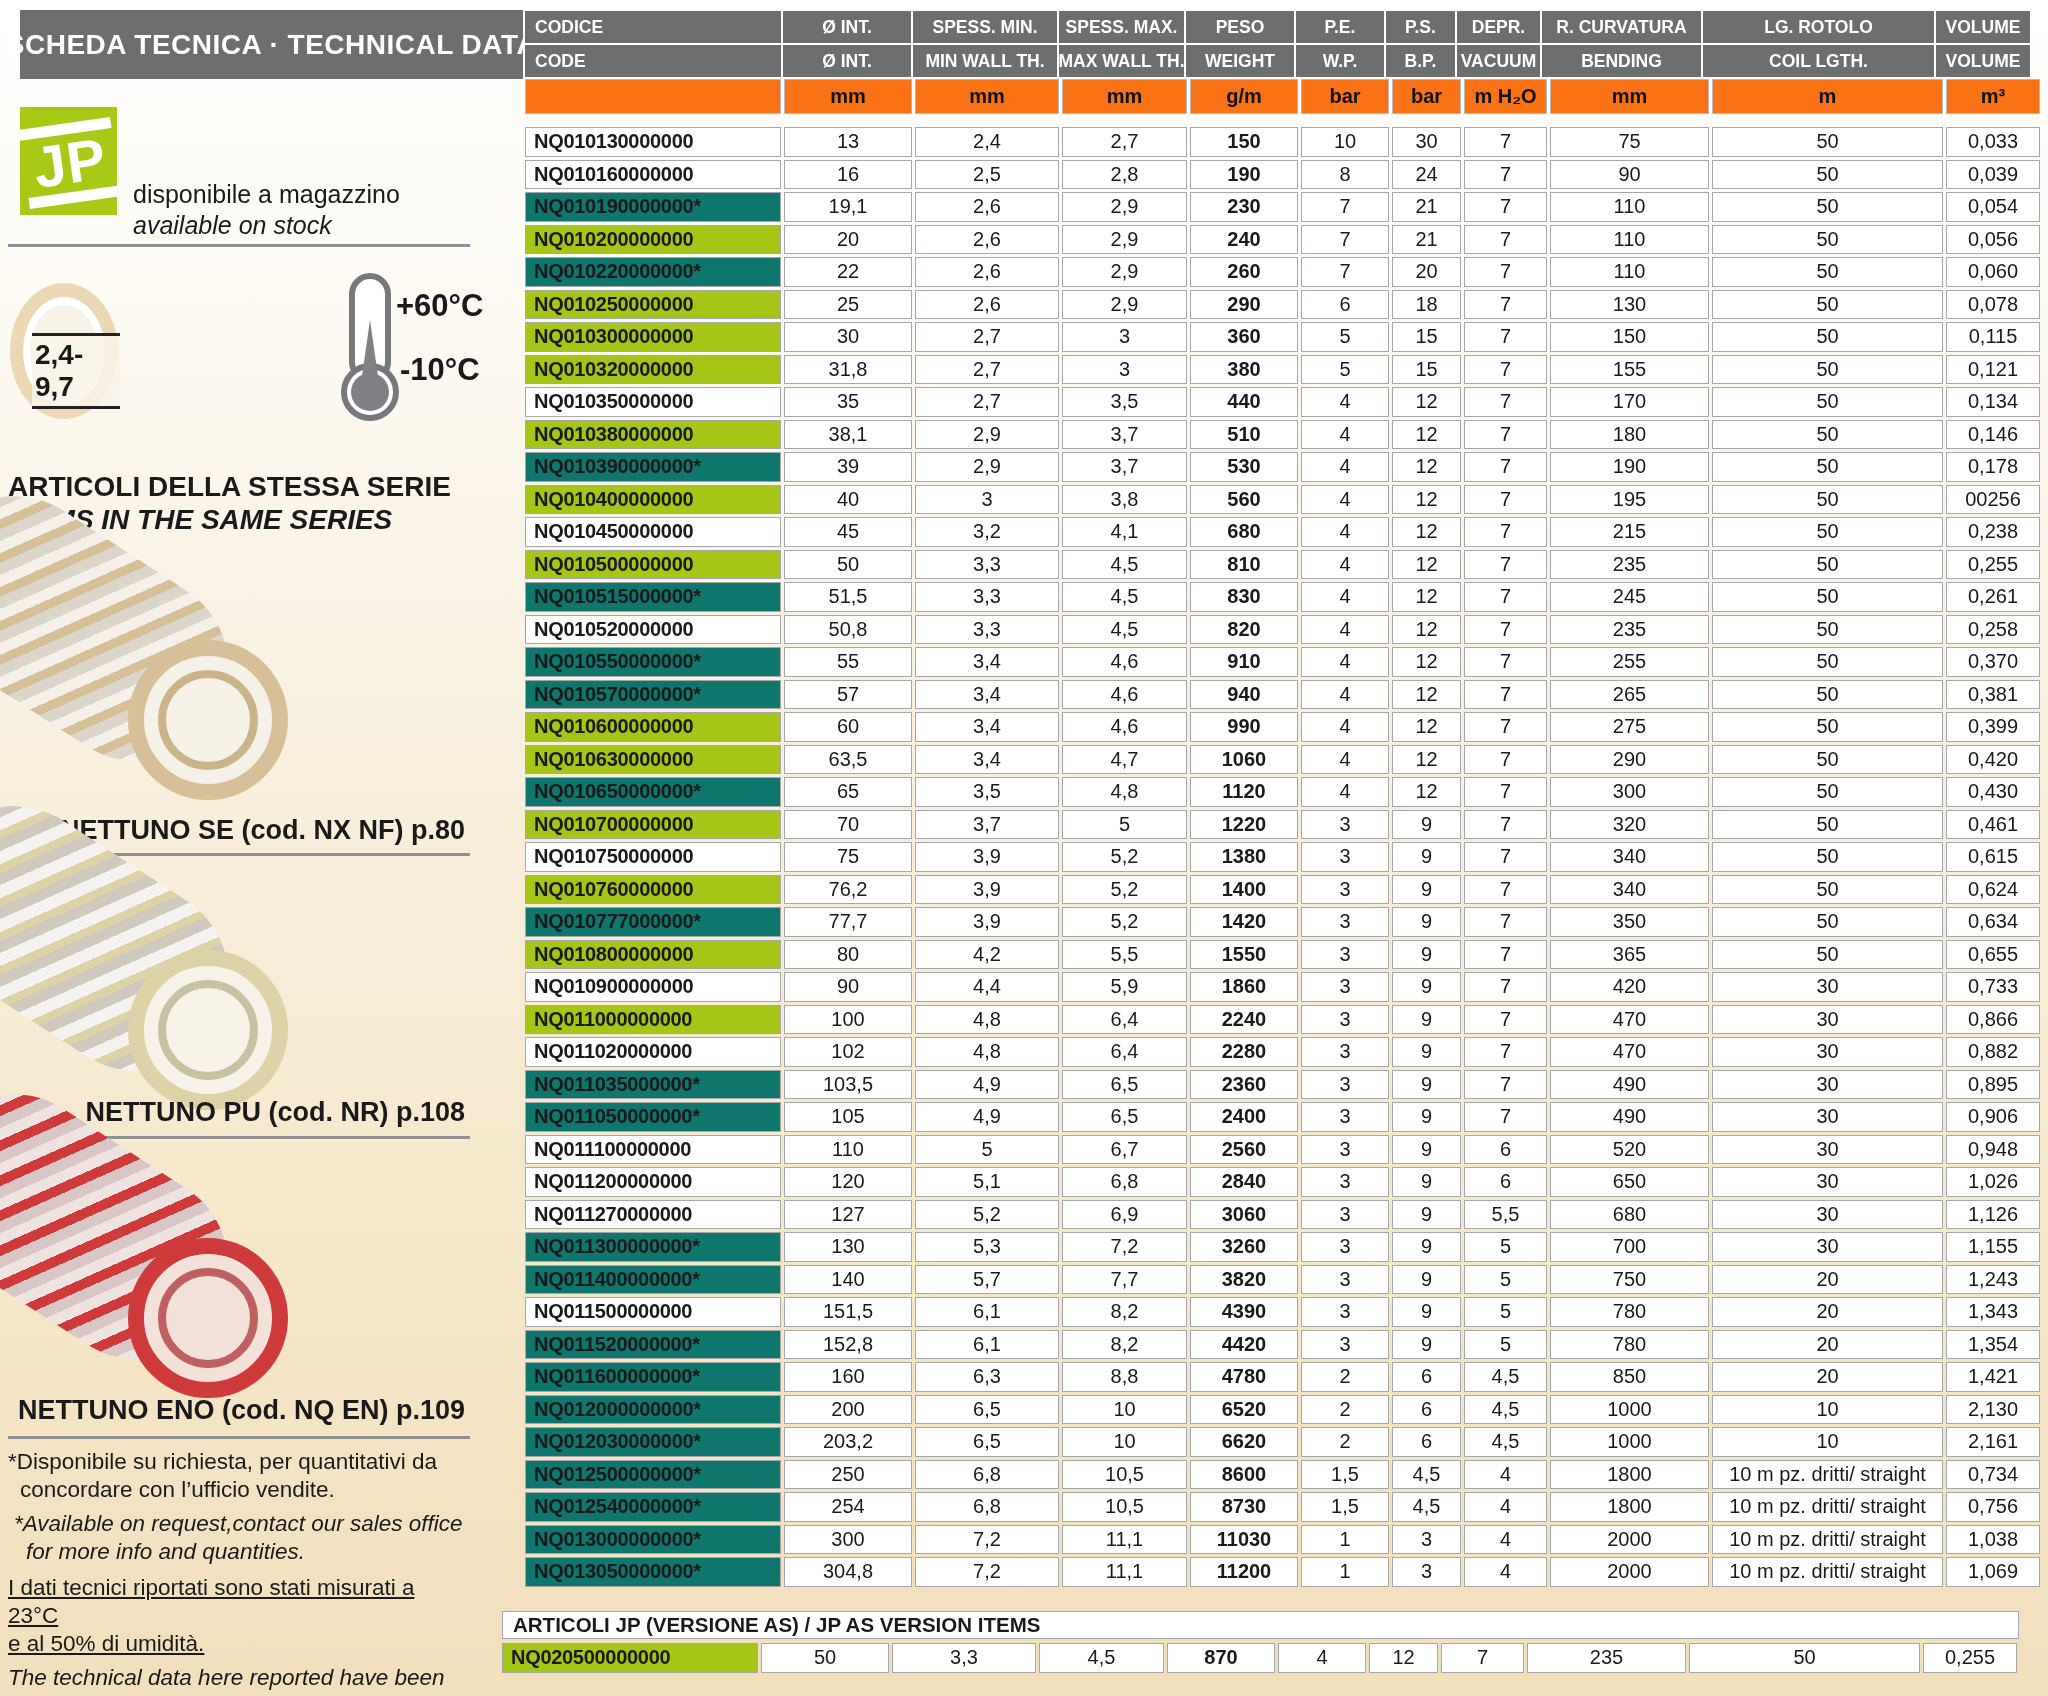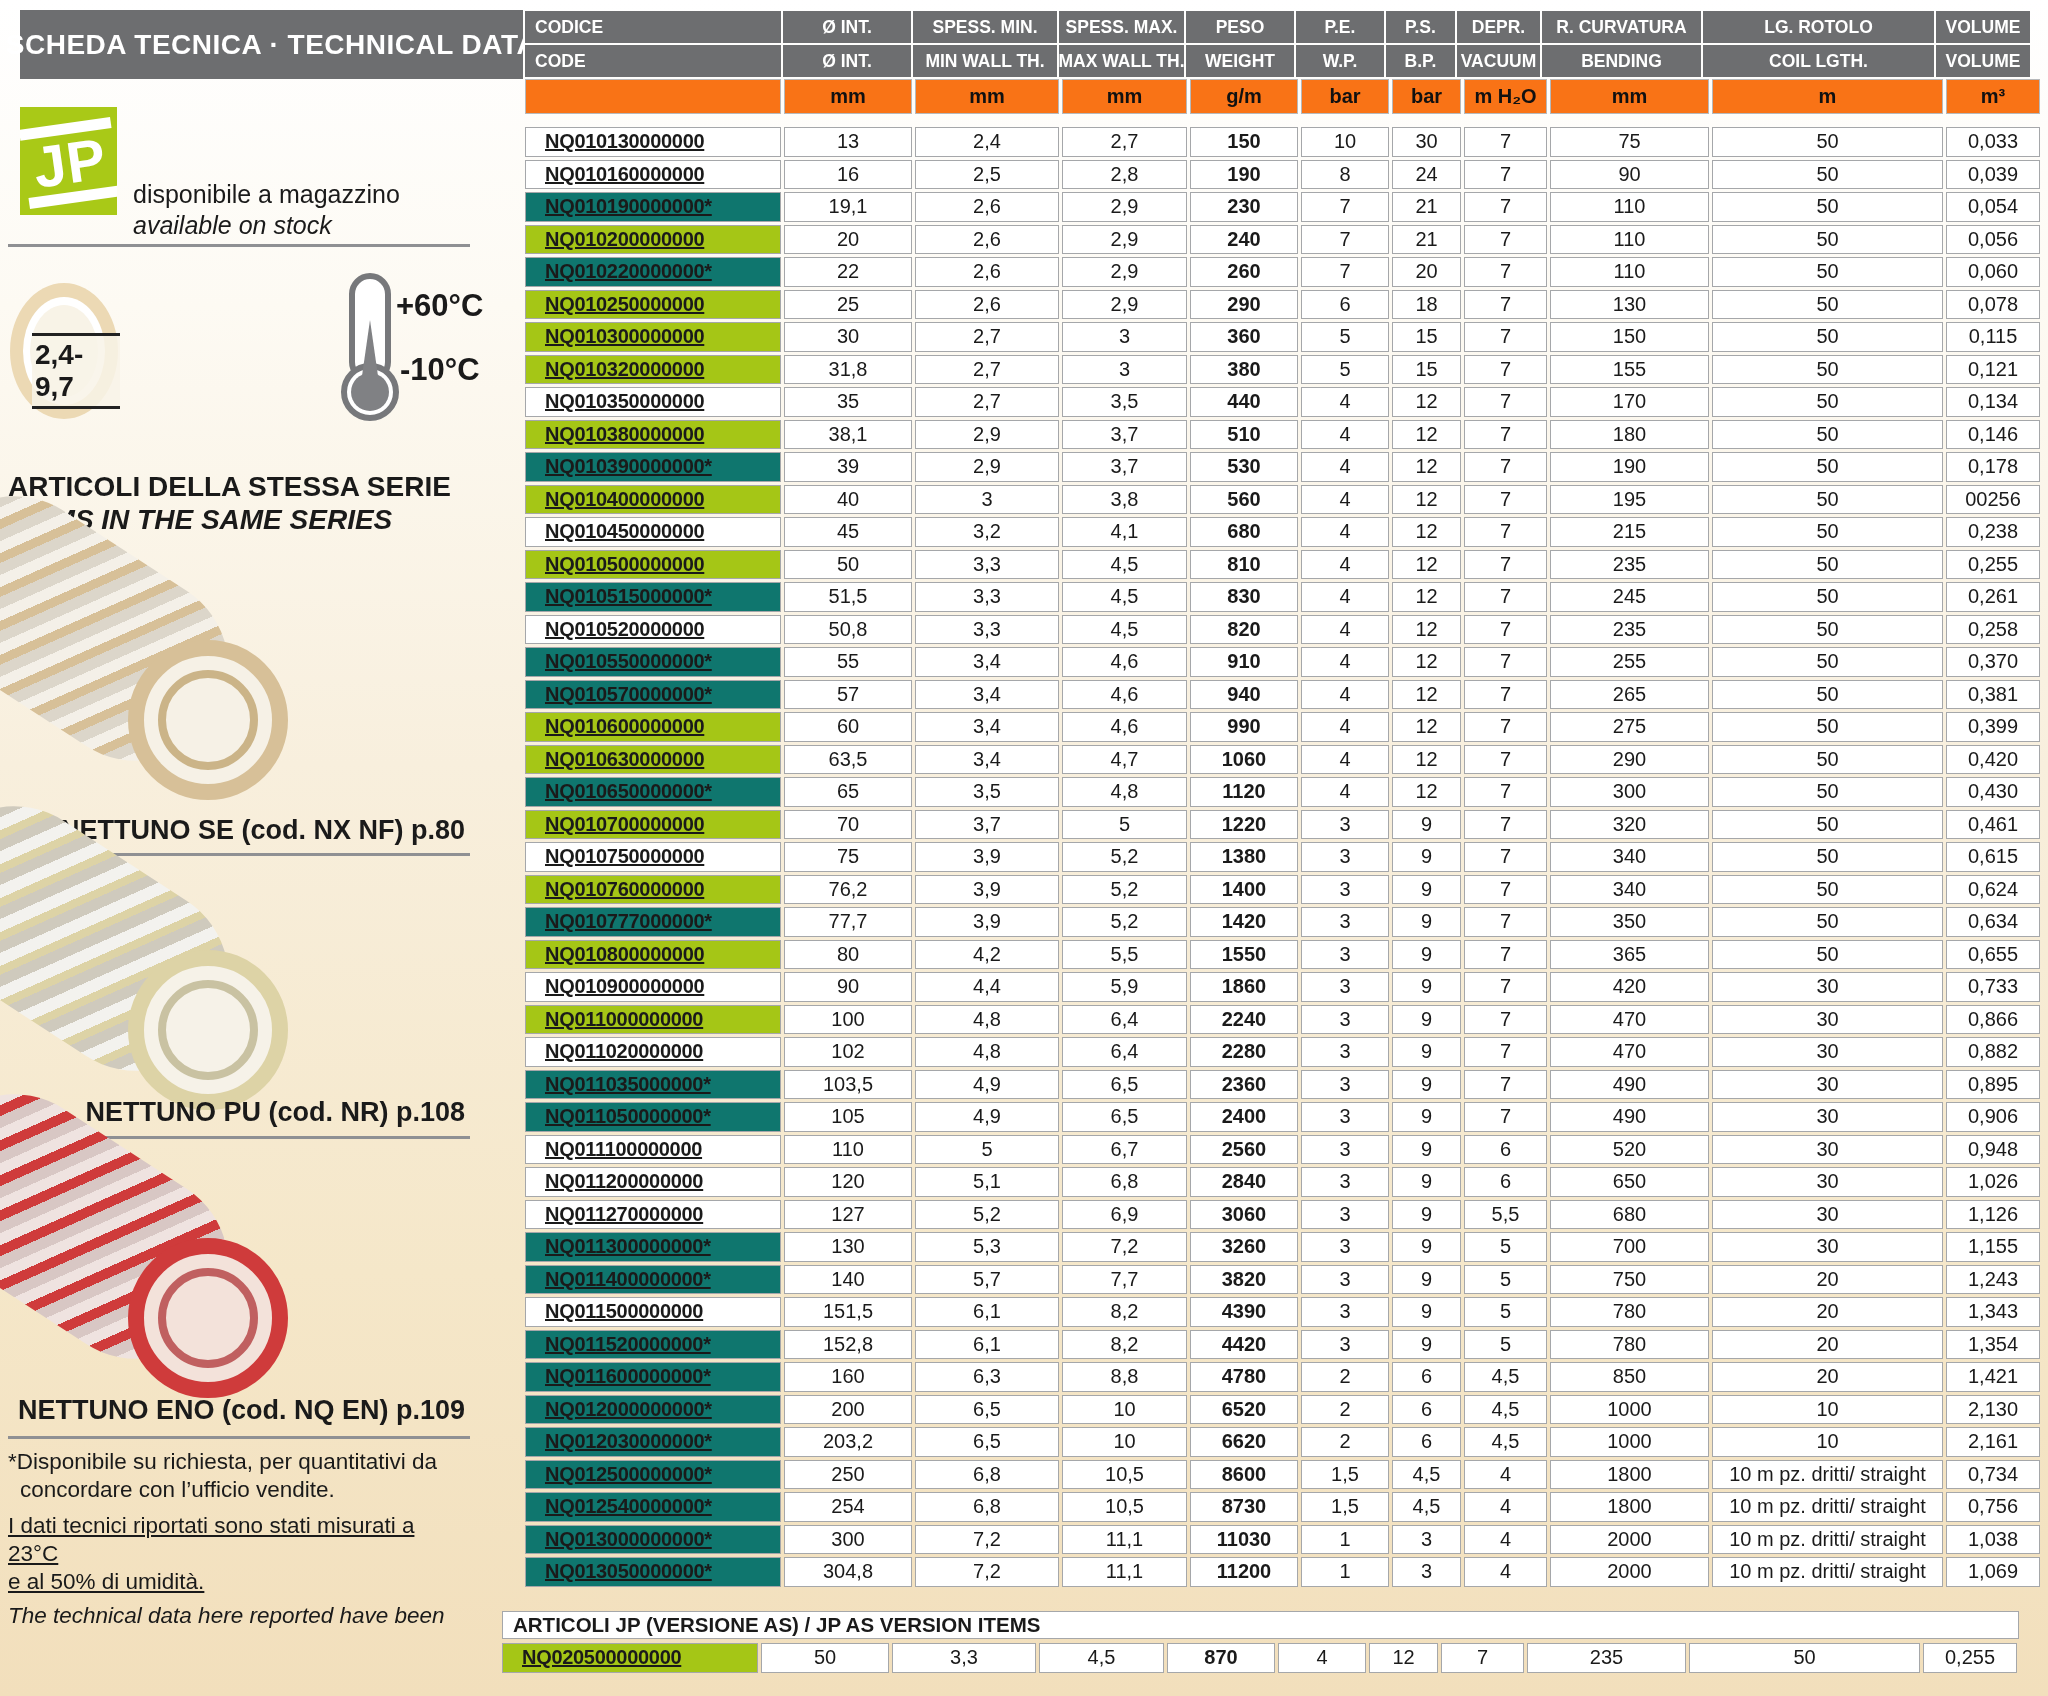--- a/index.html
+++ b/index.html
@@ -78,21 +78,21 @@
   .ucell{
     background:#f97316;color:#111;font-weight:bold;font-size:20px;border:1px solid #b7b9bb;
     display:flex;align-items:center;justify-content:center;height:33px;margin-bottom:13px;
   }
   .brow{margin-bottom:3px;}
   .cell{
     background:#fff;border:1px solid #a5a7aa;height:27.5px;
     display:flex;align-items:center;justify-content:center;
     font-size:20px;white-space:nowrap;overflow:hidden;
   }
-  .cell.code{justify-content:flex-start;padding-left:19px;font-weight:bold;letter-spacing:-.3px;text-decoration:underline;}
+  .cell.code{justify-content:flex-start;padding-left:8px;font-weight:bold;letter-spacing:-.3px;}
   .cell.peso{font-weight:bold;}
   .bg-green{background:#a5c616;}
   .bg-beige{background:#0f766e;}
   .bg-white{background:#fff;}
   .as-section{position:absolute;left:502px;top:1611px;width:1517px;}
   .as-title{
     background:#fff;border:1px solid #a5a7aa;height:26px;margin-bottom:4px;
     display:flex;align-items:center;font-weight:bold;font-size:20.5px;padding-left:10px;
   }
 </style>
@@ -164,20 +164,24 @@
     <div class="ringend"></div>
   </div>
   <div class="hose-caption cap3">NETTUNO ENO (cod. NQ EN) p.109</div>
 
   <div class="divider div4"></div>
 
   <div class="footnotes">
     <p>
       <span class="line">*Disponibile su richiesta, per quantitativi da</span>
       <span class="line indent">concordare con l’ufficio vendite.</span>
+    </p>
+    <p class="italic pad">
+      <span class="line">*Available on request,contact our sales office</span>
+      <span class="line indent">for more info and quantities.</span>
     </p>
     <p class="gap">
       <span class="line">I dati tecnici riportati sono stati misurati a 23°C</span>
       <span class="line">e al 50% di umidità.</span>
     </p>
     <p class="italic">
       <span class="line">The technical data here reported have been</span>
 
     </p>
   </div>

